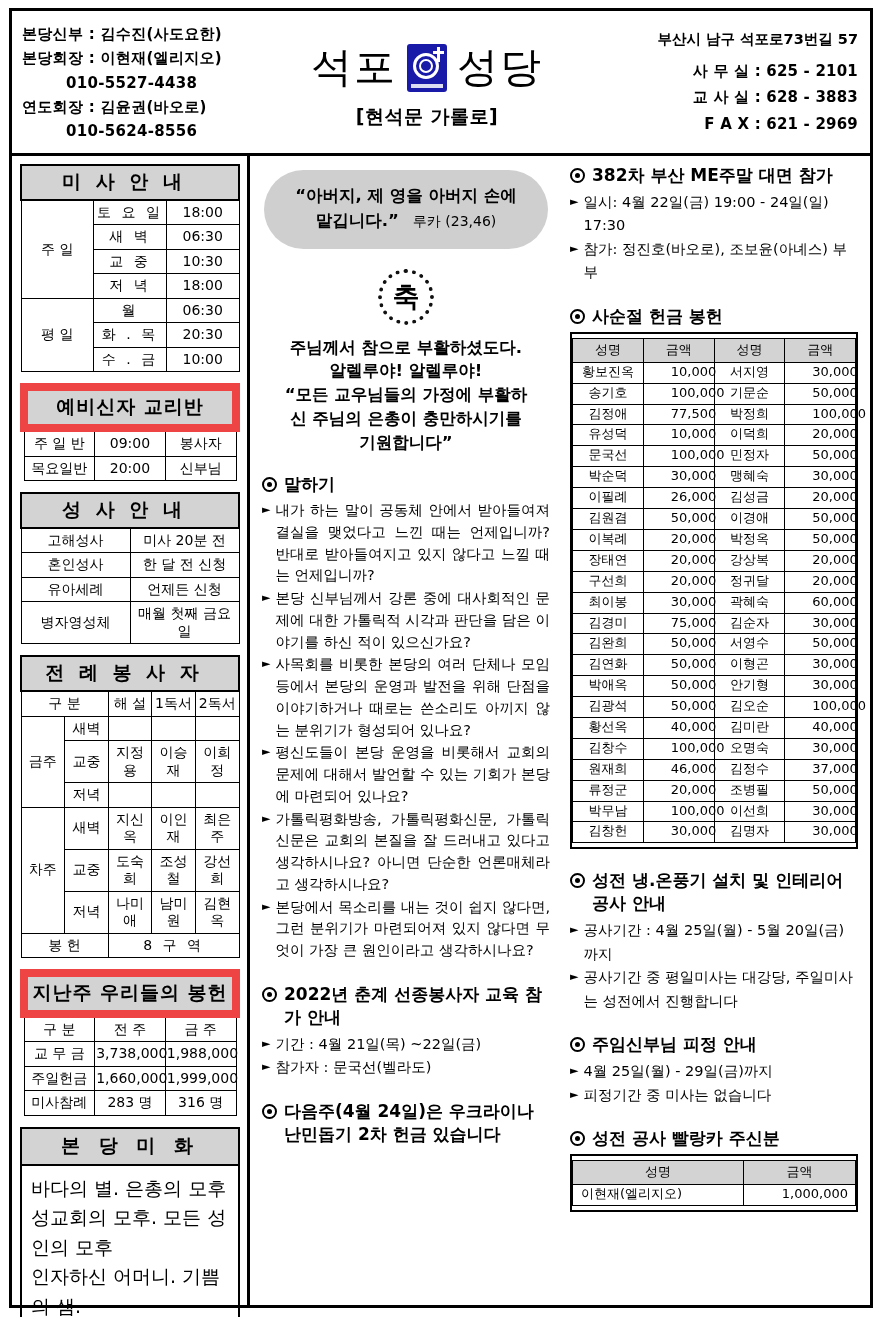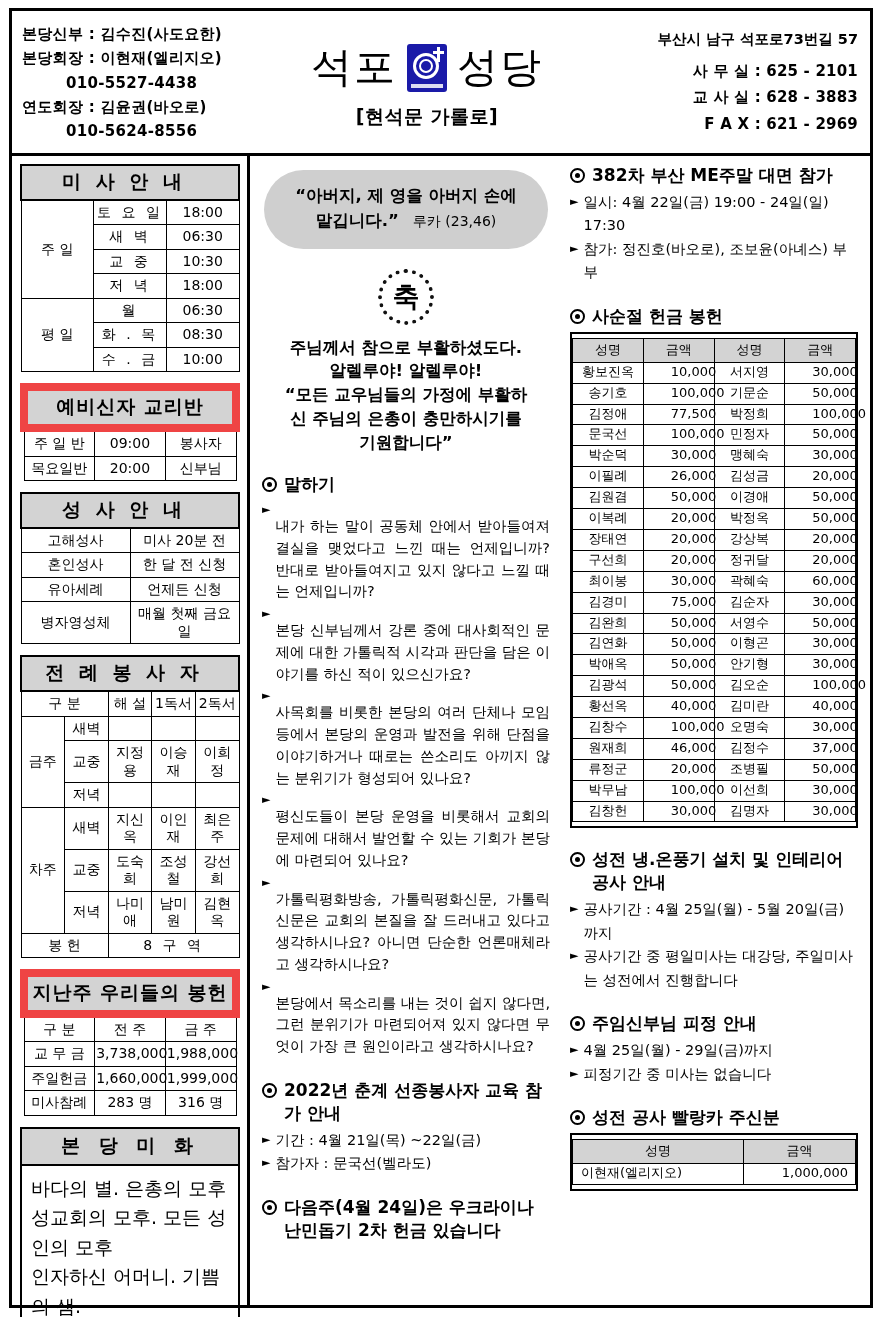--- a/index.html
+++ b/index.html
@@ -266,21 +266,21 @@
     margin: 0 0 1px 0;
     display: flex;
     gap: 5px;
     align-items: flex-start;
   }
   .para .arrow {
     flex: 0 0 auto;
     font-size: 11px;
     line-height: 1.9;
   }
-  .para .ptext { flex: 1 1 auto; margin-top: 16px; }
+  .para .ptext { flex: 1 1 auto; }
   .para-just .ptext {
     text-align: justify;
     text-align-last: left;
   }
   .gap-lg { height: 20px; }
   .item-line {
     font-size: 14.5px;
     line-height: 1.62;
     display: flex;
     gap: 5px;
@@ -379,21 +379,21 @@
             <td class="sp-med">저    녁</td>
             <td class="num">18:00</td>
           </tr>
           <tr>
             <td rowspan="3">평    일</td>
             <td class="sp-med">월</td>
             <td class="num">06:30</td>
           </tr>
           <tr>
             <td class="sp-med">화 . 목</td>
-            <td class="num">08:30</td>
+            <td class="num">20:30</td>
           </tr>
           <tr>
             <td class="sp-med">수 . 금</td>
             <td class="num">10:00</td>
           </tr>
         </tbody>
           </table>
 
         <table class="box">
           <tbody>
@@ -659,20 +659,26 @@
             <td>기문순</td>
             <td class="amt">50,000</td>
           </tr>
           <tr>
             <td>김정애</td>
             <td class="amt">77,500</td>
             <td>박정희</td>
             <td class="amt">100,000</td>
           </tr>
           <tr>
+            <td>유성덕</td>
+            <td class="amt">10,000</td>
+            <td>이덕희</td>
+            <td class="amt">20,000</td>
+          </tr>
+          <tr>
             <td>문국선</td>
             <td class="amt">100,000</td>
             <td>민정자</td>
             <td class="amt">50,000</td>
           </tr>
           <tr>
             <td>박순덕</td>
             <td class="amt">30,000</td>
             <td>맹혜숙</td>
             <td class="amt">30,000</td>

